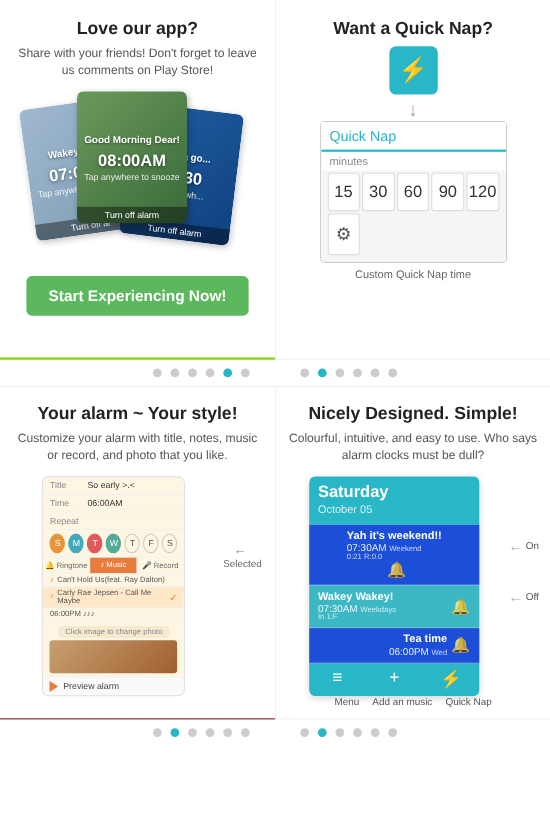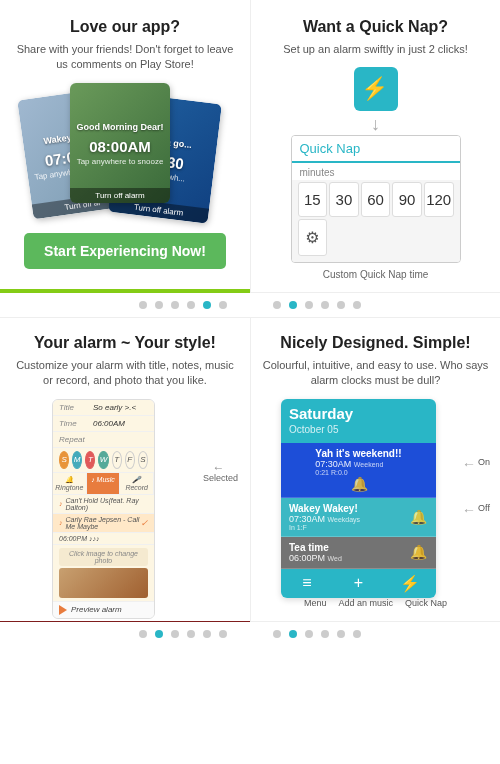--- a/index.html
+++ b/index.html
@@ -14,21 +14,21 @@
 
     .page-grid {
       display: grid;
       grid-template-columns: 1fr 1fr;
       grid-template-rows: auto auto;
     }
 
     
     .section {
       padding: 18px 16px 10px 16px;
-      border-bottom: 4px solid #84cc16;
+      border-bottom: 2px solid #84cc16;
     }
     .section-title {
       font-size: 16px;
       font-weight: bold;
       text-align: center;
       color: #222;
       margin-bottom: 6px;
     }
     .section-subtitle {
       font-size: 11px;
@@ -111,21 +111,21 @@
       font-size: 9px;
       font-weight: bold;
       color: #fff;
       text-shadow: 0 1px 2px rgba(0,0,0,0.5);
       text-align: center;
       padding: 2px 4px;
     }
 
     .start-btn {
       display: block;
-      margin: 10px auto;
+      margin: 28px auto;
       background: #5cb85c;
       color: #fff;
       border: none;
       border-radius: 5px;
       padding: 10px 20px;
       font-size: 14px;
       font-weight: bold;
       cursor: pointer;
       text-align: center;
     }
@@ -214,28 +214,27 @@
     .dot {
       width: 8px;
       height: 8px;
       border-radius: 50%;
       background: #ccc;
     }
     .dot.active {
       background: #29b6c6;
     }
     .alarm-phone-mockup {
-      width: 103px;
+      width: 130px;
       margin: 0 auto;
       border: 1px solid #ddd;
       border-radius: 6px;
       overflow: hidden;
       background: #fff;
       font-size: 9px;
-      font-style: italic;
     }
     .mock-row {
       display: flex;
       align-items: center;
       padding: 3px 6px;
       border-bottom: 1px solid #f0f0f0;
       background: #fdf6e3;
     }
     .mock-label {
       color: #888;
@@ -382,21 +381,21 @@
     }
     .alarm-list-item {
       display: flex;
       align-items: center;
       padding: 5px 8px;
       border-bottom: 1px solid rgba(255,255,255,0.2);
       position: relative;
     }
     .ali-yellow { background: #1d4ed8; flex-direction: column; }
     .ali-teal { background: #3cb8c4; }
-    .ali-green { background: #737373; }
+    .ali-green { background: #1d4ed8; text-align: right; }
     .ali-info { flex: 1; }
     .ali-name {
       font-size: 10px;
       font-weight: bold;
       color: #fff;
     }
     .ali-time {
       font-size: 9px;
       color: rgba(255,255,255,0.9);
     }
@@ -502,21 +501,20 @@
           <div class="card-bottom">Turn off alarm</div>
         </div>
       </div>
     </div>
 
     <button class="start-btn">Start Experiencing Now!</button>
   </div>
 
   <div class="nap-section">
     <div class="section-title">Want a Quick Nap?</div>
-    <div class="section-subtitle">Set up an alarm swiftly in just 2 clicks!</div>
 
     <div class="lightning-icon">⚡</div>
     <div class="arrow-down">↓</div>
 
     <div class="nap-box">
       <div class="nap-header">Quick Nap</div>
       <div class="nap-minutes-label">minutes</div>
       <div class="nap-grid">
         <div class="nap-btn">15</div>
         <div class="nap-btn">30</div>

